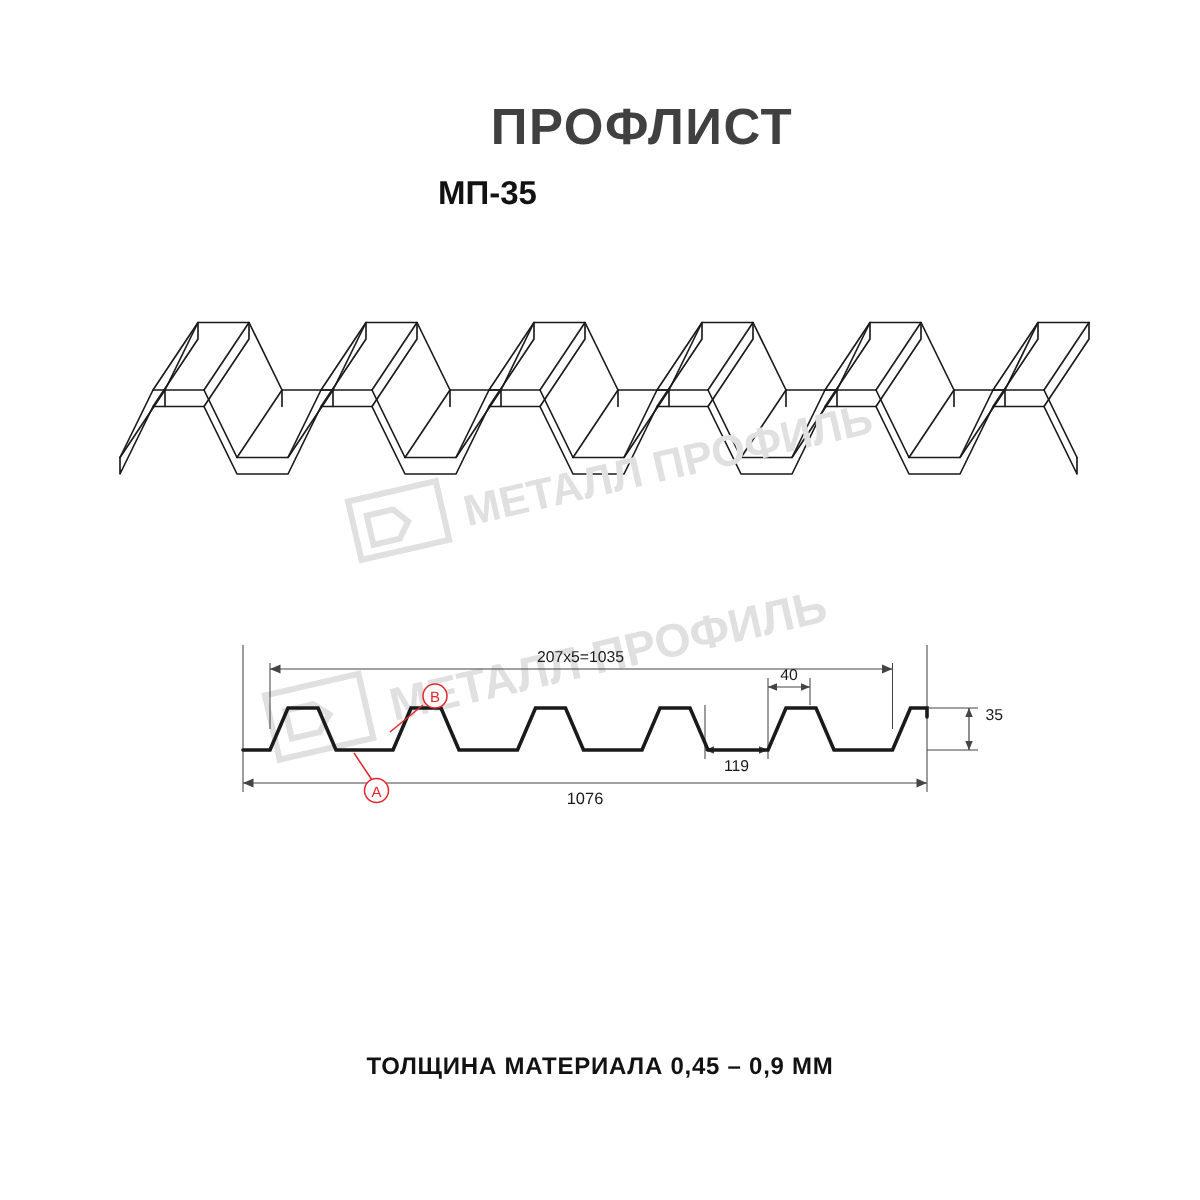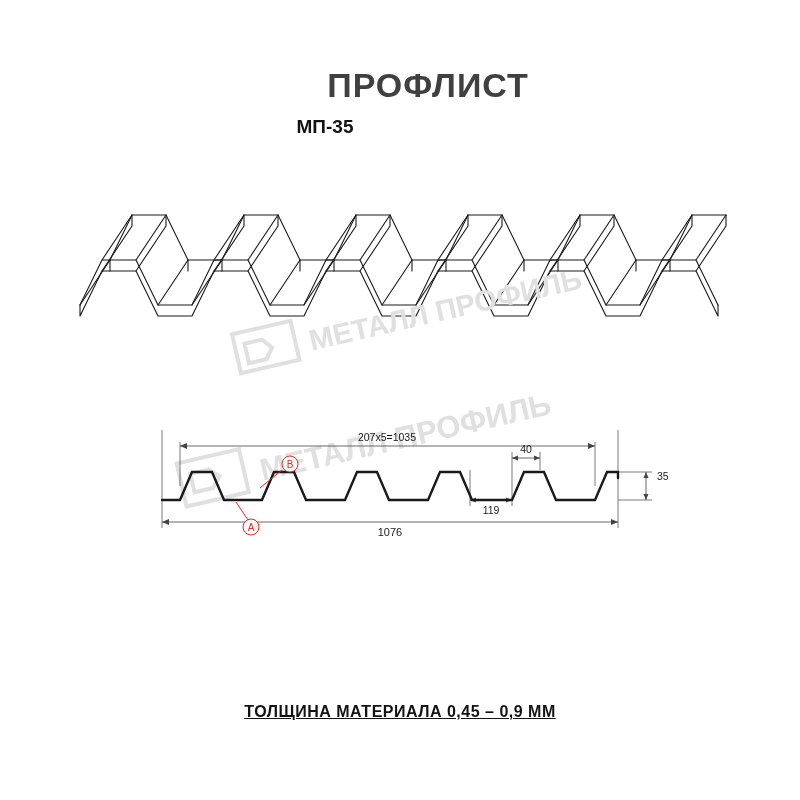--- a/index.html
+++ b/index.html
@@ -30,35 +30,34 @@
     letter-spacing: 1px;
     color: #404040;
     margin-left: 28px;
   }
   .subtitle {
     position: absolute;
     top: 116px;
     left: 0;
     width: 650px;
     text-align: center;
-    font-size: 19px;
+    font-size: 22px;
     font-weight: bold;
     color: #121212;
   }
   .footer {
     position: absolute;
     top: 703px;
     left: 0;
     width: 800px;
     text-align: center;
     font-size: 16px;
     font-weight: bold;
     letter-spacing: 0.5px;
     color: #121212;
-    text-decoration: underline;
   }
   .iso-wrap {
     position: absolute;
     top: 185px;
     left: 70px;
     width: 670px;
     height: 170px;
   }
   .profile-wrap {
     position: absolute;

